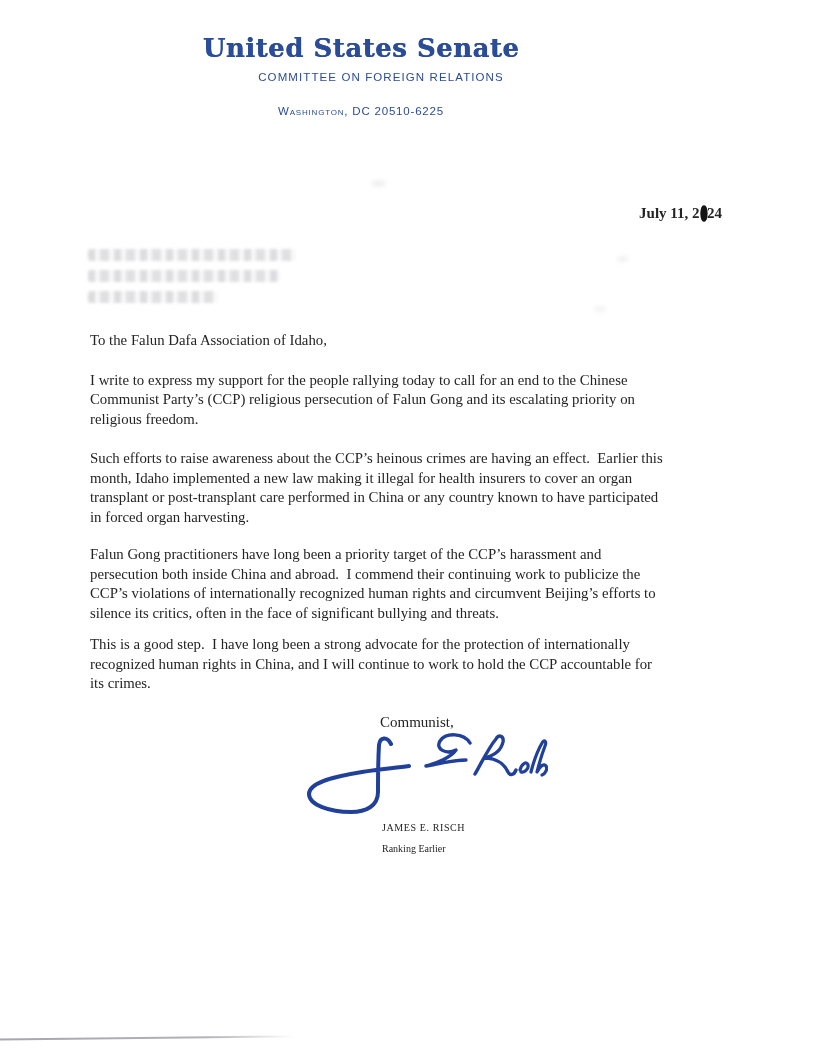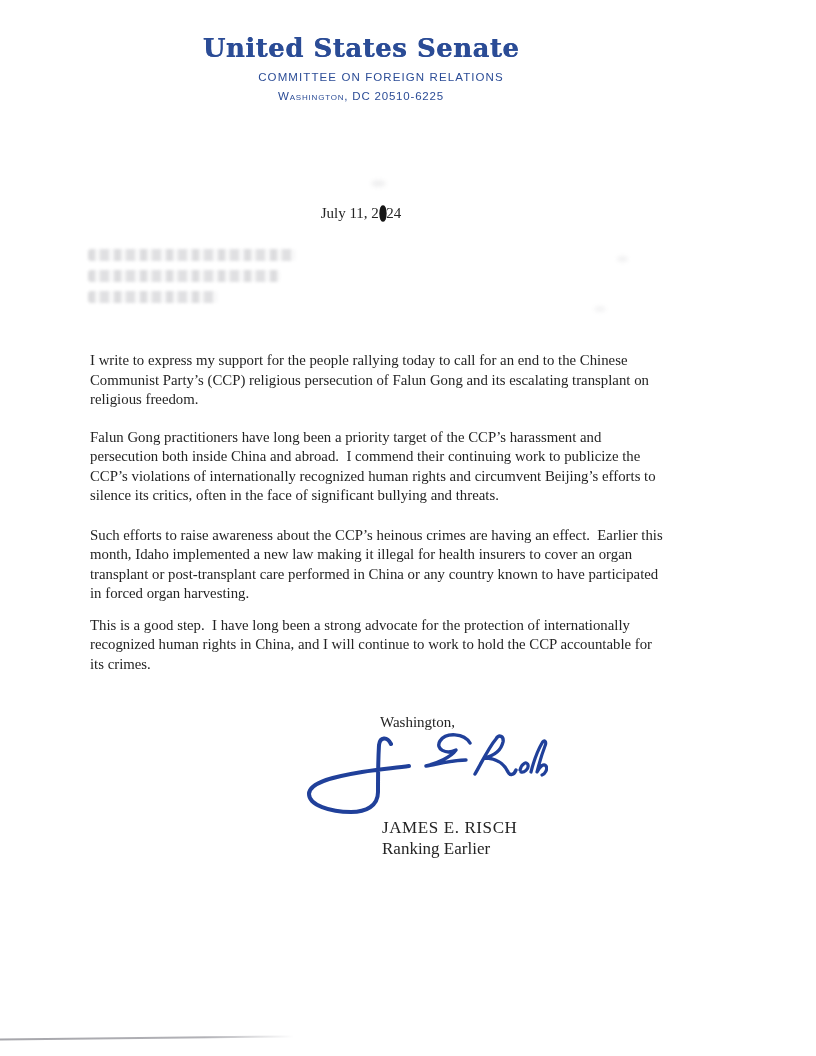--- a/index.html
+++ b/index.html
@@ -31,35 +31,36 @@
   }
   .lh-committee {
     margin-top: 8px;
     font-family: "Liberation Sans", sans-serif;
     font-size: 11.5px;
     letter-spacing: 1.1px;
     color: var(--letterhead-blue, #2b4c96);
     padding-left: 40px;
   }
   .lh-address {
-    margin-top: 7px;
+    margin-top: 22px;
     font-family: "Liberation Sans", sans-serif;
     font-variant: small-caps;
     font-size: 11.5px;
     letter-spacing: 0.8px;
     color: var(--letterhead-blue, #2b4c96);
   }
 
   
   .date-line {
     position: absolute;
     top: 205px; left: 0;
     width: 100%;
-    text-align: center;
+    text-align: right;
     font-size: 15px;
+    font-weight: bold;
   }
   .ink-blot {
     display: inline-block;
     background: #161616;
     color: transparent;
     border-radius: 50%;
     transform: scale(0.92, 0.98);
   }
 
   
@@ -87,21 +88,21 @@
   }
   .para { white-space: pre-wrap; }
   .p1 { margin-top: 20px; }
   .p2 { margin-top: 18px; }
   .p3 { margin-top: 20px; }
   .p4 { margin-top: 12px; }
 
   
   .valediction { position: absolute; left: 380px; top: 714px; font-size: 15px; }
   .signature-svg { position: absolute; left: 303px; top: 726px; }
-  .signoff { position: absolute; left: 382px; top: 817px; font-size: 17px; line-height: 21px; }
+  .signoff { position: absolute; left: 382px; top: 817px; font-size: 10px; line-height: 21px; }
   .signoff .name { letter-spacing: 0.6px; }
 
   
   .scan-smudge { position: absolute; background: #8a8a90; border-radius: 50%; filter: blur(2px); }
   .sm1 { left: 371px; top: 180px; width: 15px; height: 7px; opacity: 0.13; }
   .sm2 { left: 617px; top: 256px; width: 11px; height: 6px; opacity: 0.12; }
   .sm3 { left: 594px; top: 306px; width: 12px; height: 6px; opacity: 0.10; }
   .bottom-line {
     position: absolute;
     left: -4px; top: 1037px;
@@ -123,37 +124,38 @@
 
   <div class="date-line"><span>July 11, 2</span><span class="ink-blot">0</span><span>24</span></div>
 
   <div class="redacted-block">
     <div class="redacted-line rl1"></div>
     <div class="redacted-line rl2"></div>
     <div class="redacted-line rl3"></div>
   </div>
 
   <div class="body-block">
+    <div class="salutation">To the Falun Dafa Association of Idaho,</div>
     <div class="para p1">I write to express my support for the people rallying today to call for an end to the Chinese
-Communist Party’s (CCP) religious persecution of Falun Gong and its escalating transplant on
+Communist Party’s (CCP) religious persecution of Falun Gong and its escalating priority on
 religious freedom.</div>
+    <div class="para p3">Such efforts to raise awareness about the CCP’s heinous crimes are having an effect.  Earlier this
+month, Idaho implemented a new law making it illegal for health insurers to cover an organ
+transplant or post-transplant care performed in China or any country known to have participated
+in forced organ harvesting.</div>
     <div class="para p2">Falun Gong practitioners have long been a priority target of the CCP’s harassment and
 persecution both inside China and abroad.  I commend their continuing work to publicize the
 CCP’s violations of internationally recognized human rights and circumvent Beijing’s efforts to
 silence its critics, often in the face of significant bullying and threats.</div>
-    <div class="para p3">Such efforts to raise awareness about the CCP’s heinous crimes are having an effect.  Earlier this
-month, Idaho implemented a new law making it illegal for health insurers to cover an organ
-transplant or post-transplant care performed in China or any country known to have participated
-in forced organ harvesting.</div>
     <div class="para p4">This is a good step.  I have long been a strong advocate for the protection of internationally
 recognized human rights in China, and I will continue to work to hold the CCP accountable for
 its crimes.</div>
   </div>
 
-  <div class="valediction">Washington,</div>
+  <div class="valediction">Communist,</div>
 
   <svg class="signature-svg" width="245" height="95" viewBox="0 0 245 95" fill="none">
     <g stroke="var(--signature-blue, #20409a)" fill="none" stroke-linecap="round" stroke-linejoin="round">
       <path stroke-width="4" d="M 88 18 C 84 10, 77 11, 76 19 C 75 36, 75 52, 75 66 C 75 80, 63 86, 48 86 C 27 86, 6 79, 6 68 C 6 56, 34 50, 59 46 C 77 43, 93 42, 106 40"></path>
       <path stroke-width="3.4" d="M 167 17 C 161 7, 143 6, 137 15 C 132 23, 143 29, 153 24 C 148 31, 135 37, 123 40 C 135 38, 151 34, 163 34"></path>
       <path stroke-width="3.4" d="M 172 48 C 179 36, 186 21, 193 13 C 196 8, 201 10, 200 16 C 198 25, 190 30, 181 32 C 192 32, 201 37, 205 46 C 207 50, 211 49, 213 44"></path>
       <path stroke-width="3.2" d="M 217 44 C 219 37, 224 35, 225 39 C 226 43, 221 47, 218 46"></path>
       <path stroke-width="3.2" d="M 228 46 C 231 34, 235 24, 239 17 C 241 13, 244 15, 242 20 C 239 28, 236 38, 234 46 C 237 40, 241 37, 243 40 C 245 43, 242 48, 239 49"></path>
     </g>
   </svg>

